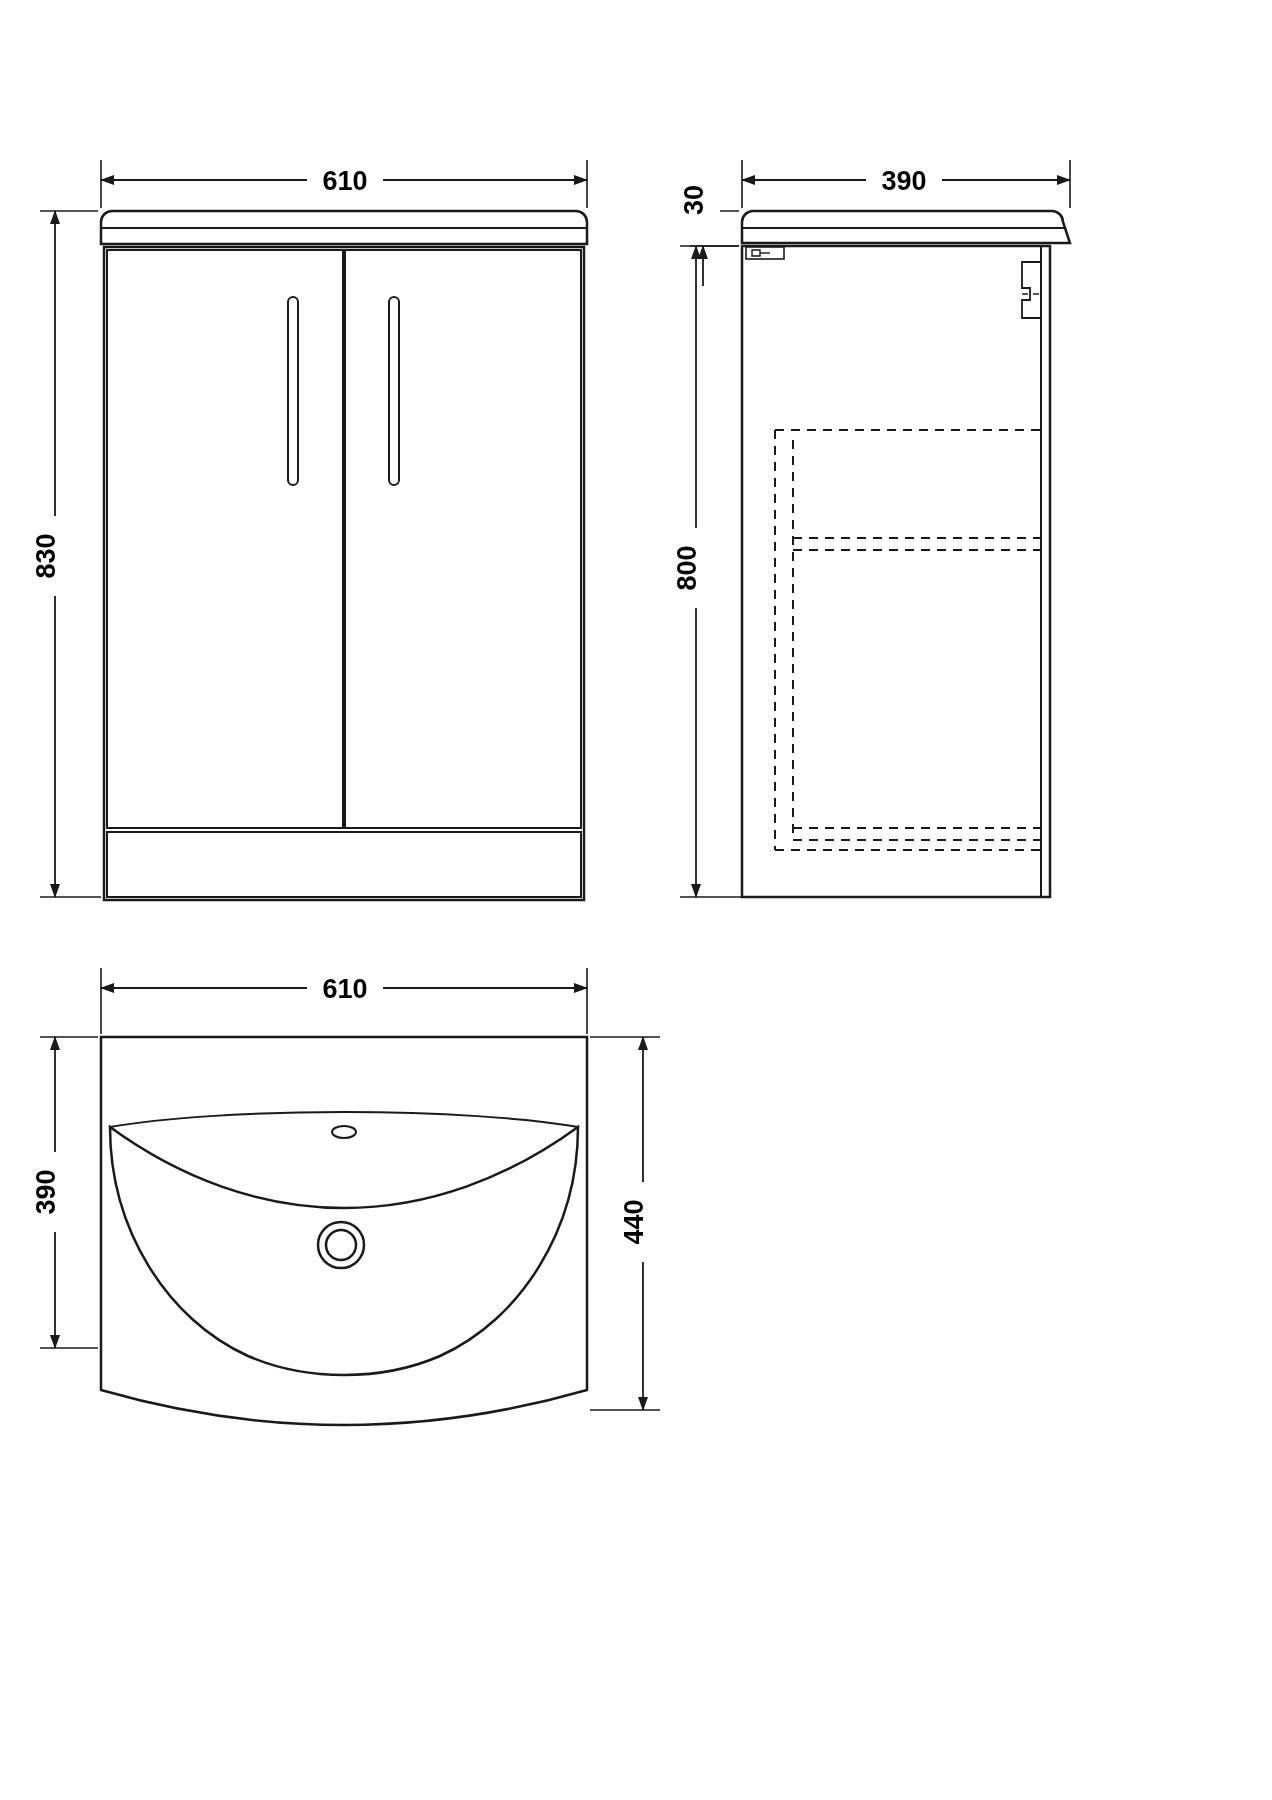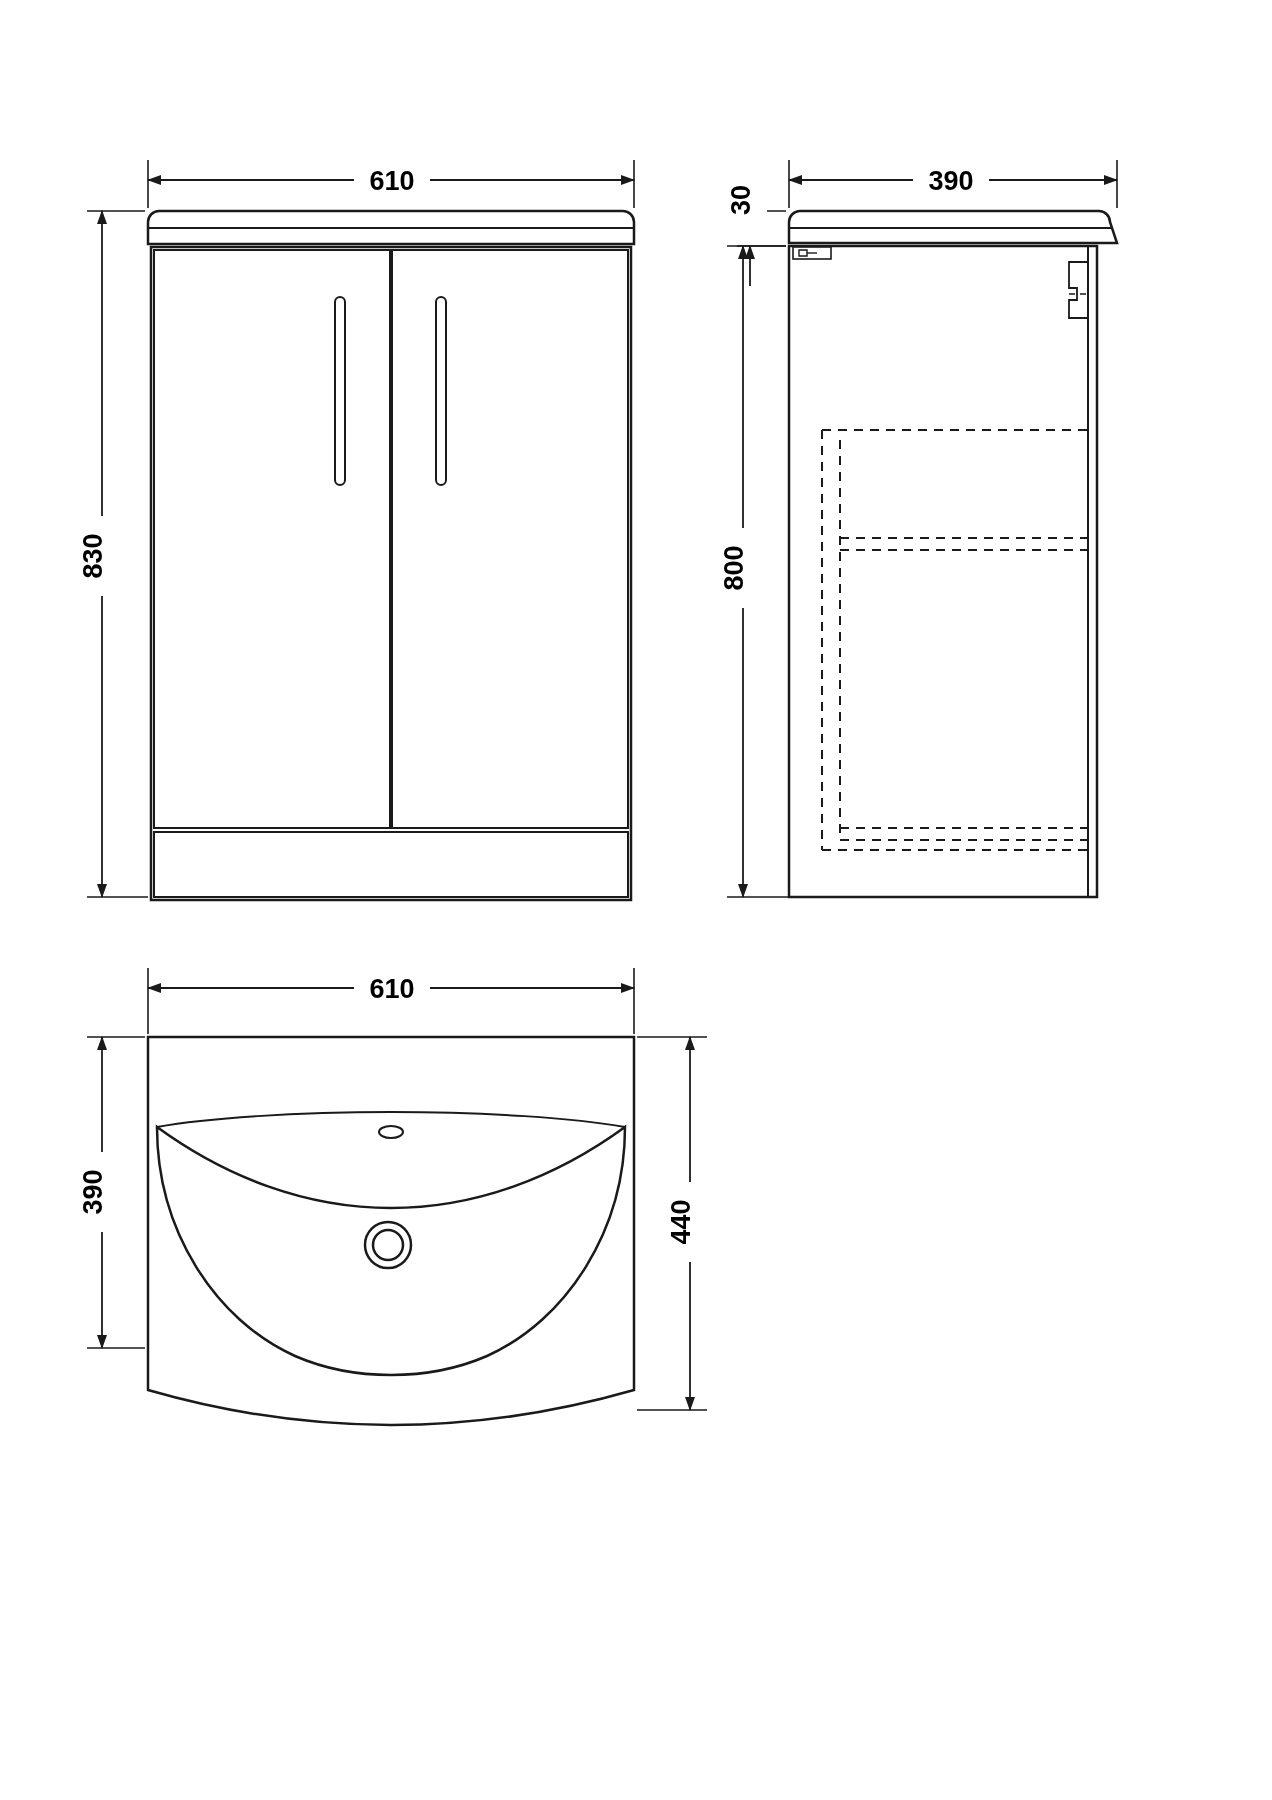--- a/index.html
+++ b/index.html
@@ -10,25 +10,24 @@
   body {
     width: 1272px;
     height: 1800px;
     font-family: "Liberation Sans", sans-serif;
     color: #000000;
     position: relative;
     overflow: hidden;
   }
   #sheet {
     position: absolute;
-    left: 13px;
+    left: 0;
     top: 0;
     width: 1012px;
     height: 1800px;
-    padding-left: 34px;
   }
   svg {
     display: block;
   }
   .dim-text {
     font-family: "Liberation Sans", sans-serif;
     font-weight: bold;
     font-size: 27px;
     fill: #000000;
   }

